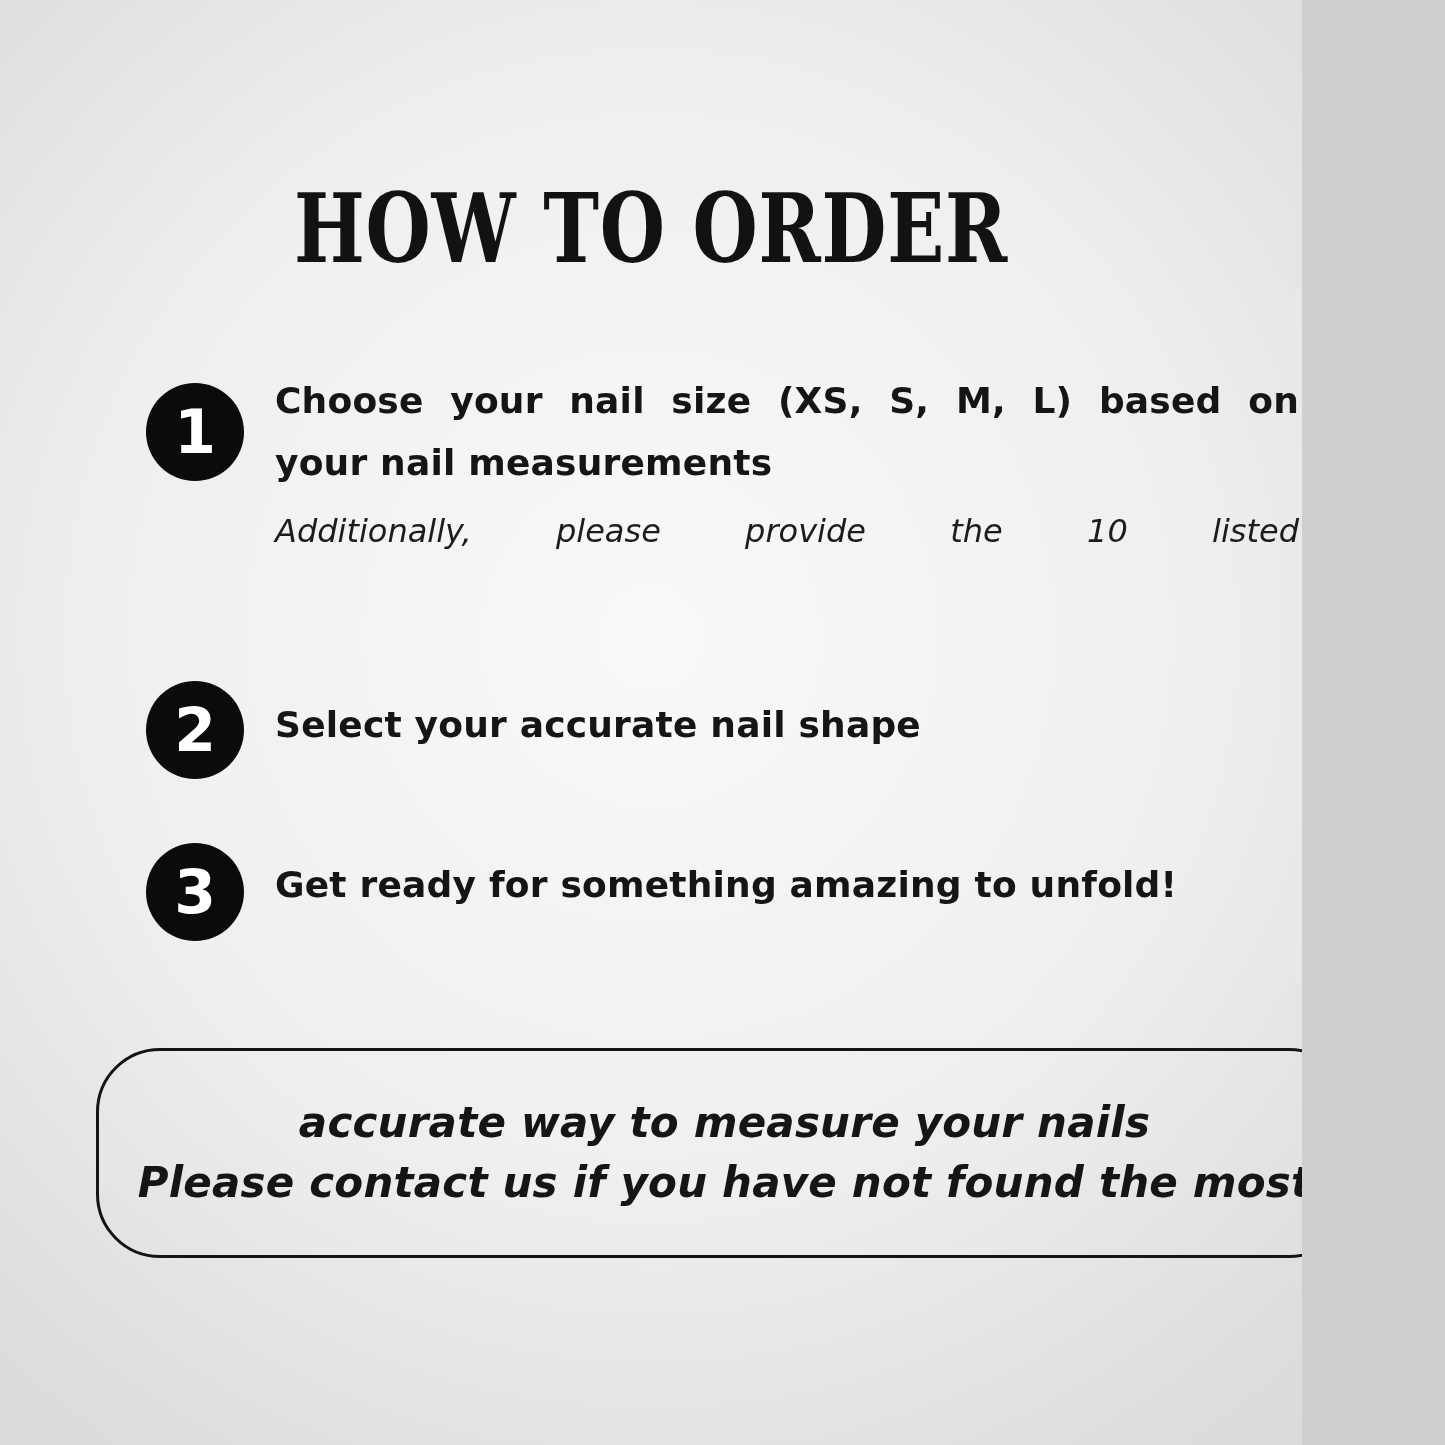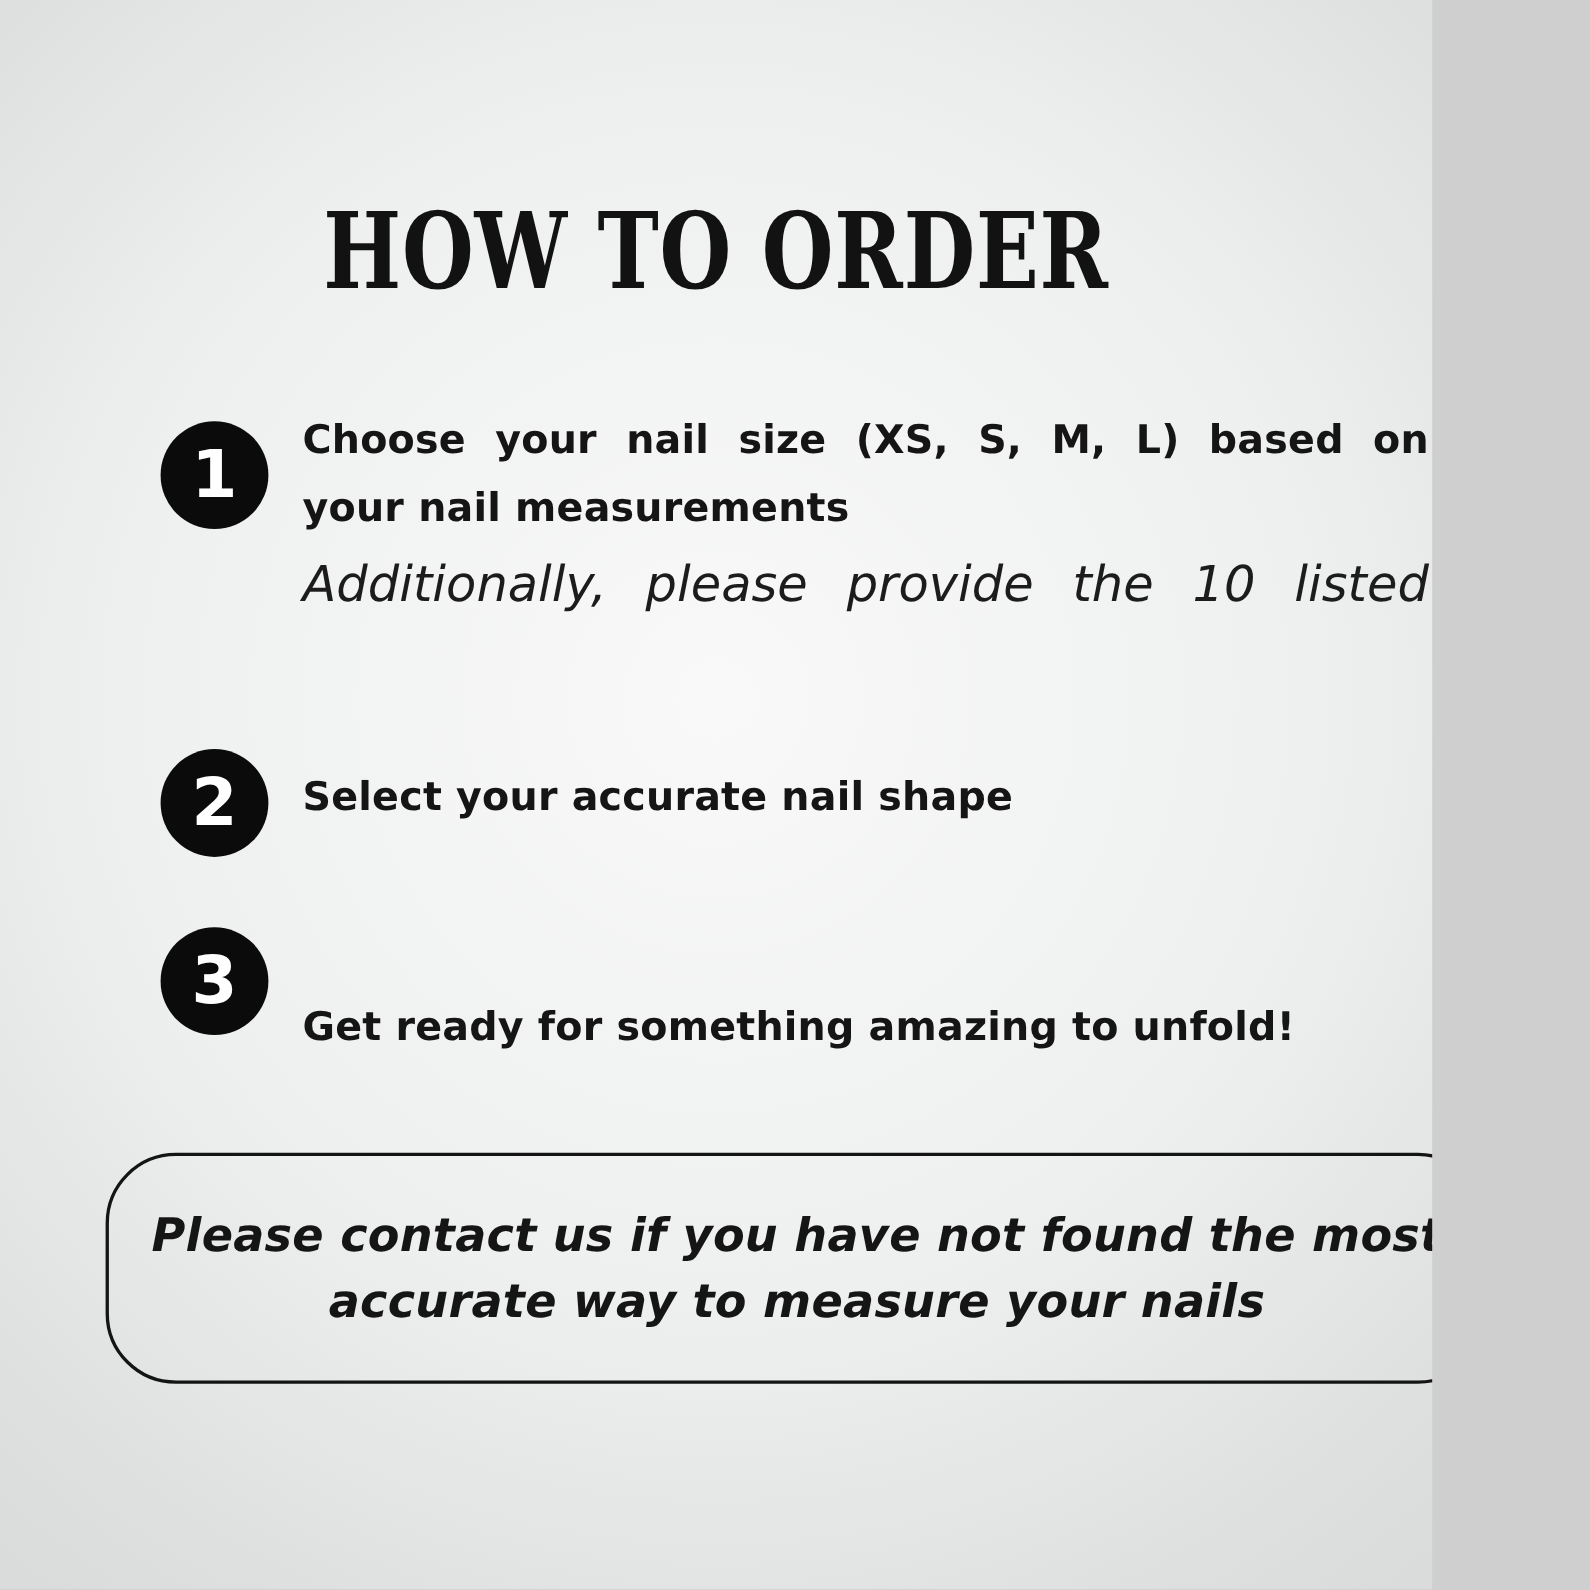--- a/index.html
+++ b/index.html
@@ -29,26 +29,26 @@
   .badge-1{top:383px;}
   .badge-2{top:681px;}
   .badge-3{top:843px;}
   .step-text{
     position:absolute;left:275px;width:1024px;
     font-weight:700;font-size:36px;line-height:62px;
     color:#151515;letter-spacing:0.2px;
   }
   .step-text-1{top:370px;}
   .step-text-2{top:694px;}
-  .step-text-3{top:903px;}
+  .step-text-3{top:854px;}
   .force-just{text-align:justify;text-align-last:justify;}
   .note{
     position:absolute;left:275px;width:1024px;top:500px;
     font-style:italic;font-weight:400;
-    font-size:45px;line-height:62px;color:#1c1c1c;
+    font-size:32px;line-height:62px;color:#1c1c1c;
   }
   .footer-box{
     position:absolute;left:96px;top:1048px;
     width:1257px;height:210px;box-sizing:border-box;
     border:3px solid #141414;border-radius:64px;
     display:flex;flex-direction:column;align-items:center;justify-content:center;
     font-weight:700;font-style:italic;
     font-size:42px;line-height:60px;text-align:center;color:#151515;
     letter-spacing:0.2px;
   }
@@ -79,17 +79,17 @@
   </div>
 
   <div class="badge badge-3">
     <span>3</span>
   </div>
   <div class="step-text step-text-3">
     <div>Get ready for something amazing to unfold!</div>
   </div>
 
   <div class="footer-box">
+    <div>accurate way to measure your nails</div>
     <div>Please contact us if you have not found the most</div>
-    <div>accurate way to measure your nails</div>
   </div>
 
 </div>
 
 </body></html>

